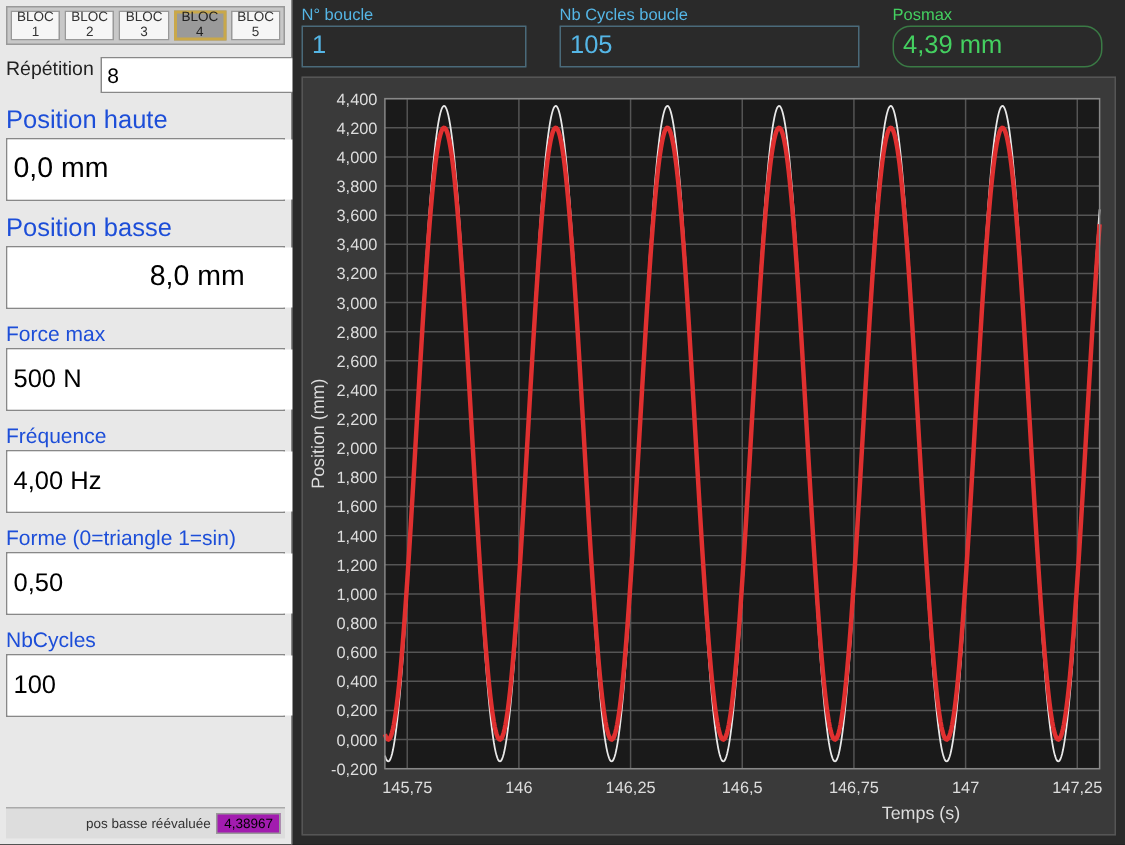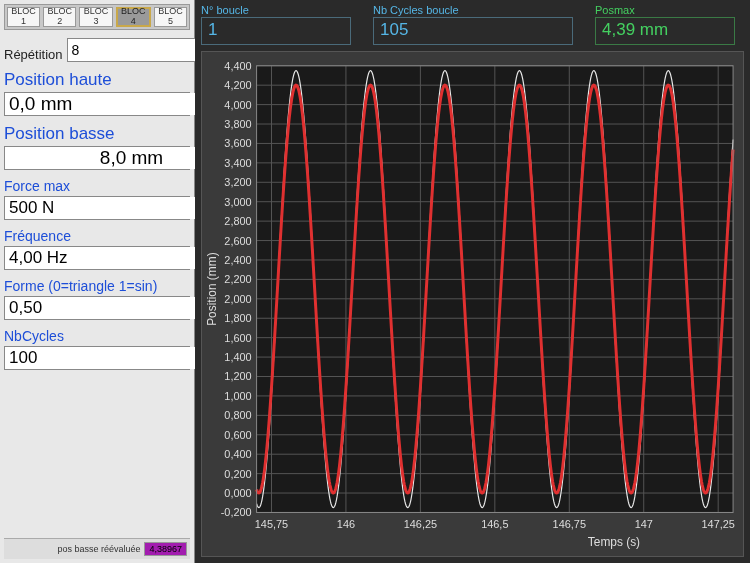--- a/index.html
+++ b/index.html
@@ -3,51 +3,51 @@
 <meta charset="utf-8">
 <style>
   * { box-sizing: border-box; margin: 0; padding: 0; font-family: "Segoe UI", Arial, sans-serif; }
   body { width: 750px; height: 563px; background: #2a2a2a; display: flex; overflow: hidden; }
 
   .sidebar { width: 195px; background: #e8e8e8; border-right: 1px solid #888; display: flex; flex-direction: column; padding: 4px; }
   .bloc-row { display: flex; gap: 3px; padding: 2px; background: #c8c8c8; border: 1px solid #999; }
   .bloc-btn { flex: 1; height: 20px; background: #f6f6f6; border: 1px solid #999; font-size: 9px; line-height: 1.1; color: #333; display: flex; flex-direction: column; align-items: center; justify-content: center; cursor: pointer; }
   .bloc-btn.sel { background: #9a9a9a; color: #222; border: 2px solid #c9a84a; }
   .bloc-btn span { display: block; }
-  .param-row { display: flex; align-items: flex-end; margin-top: 4px; }
+  .param-row { display: flex; align-items: flex-start; margin-top: 4px; }
   .param-row label { font-size: 13px; color: #222; margin-right: 4px; }
   .param-box { flex: 1; display: flex; align-items: stretch; border: 1px solid #888; background: #fff; height: 24px; }
   .param-box input { flex: 1; border: none; padding: 0 4px; font-size: 14px; background: #fff; }
   .spin { width: 20px; display: flex; flex-direction: column; background: #e0e0e0; border-left: 1px solid #888; }
   .spin div { flex: 1; display: flex; align-items: center; justify-content: center; font-size: 8px; cursor: pointer; }
   .spin div:first-child { border-bottom: 1px solid #888; }
 
   .group { margin-top: 8px; }
   .group-label { font-size: 14px; color: #1d4ed8; margin-bottom: 2px; }
   .group-label.big { font-size: 17px; }
-  .big-input { display: flex; align-items: stretch; border: 1px solid #888; height: 24px; }
+  .big-input { display: flex; align-items: stretch; border: 1px solid #888; height: 42px; }
   .big-input input { flex: 1; border: none; padding: 0 4px; font-size: 17px; }
   .big-spin { width: 24px; display: flex; flex-direction: column; background: #d0d0d0; border-left: 1px solid #888; }
   .big-spin div { flex: 1; display: flex; align-items: center; justify-content: center; font-size: 9px; cursor: pointer; }
   .big-spin div:first-child { border-bottom: 1px solid #888; }
 
   .footer-row { margin-top: 8px; display: flex; align-items: center; justify-content: flex-end; gap: 4px; padding: 3px; border-top: 1px solid #aaa; background: #ddd; }
   .footer-row label { font-size: 9px; color: #333; }
   .footer-row .val { background: #a21caf; border: 1px solid #999; font-size: 9px; padding: 1px 4px; min-width: 42px; }
 
   .main { flex: 1; display: flex; flex-direction: column; background: #2a2a2a; }
   .header { display: flex; padding: 4px 6px 2px 6px; gap: 22px; }
   .hdr-field { display: flex; flex-direction: column; }
   .hdr-field.small { width: 150px; }
   .hdr-field.med { width: 200px; }
   .hdr-field.end { flex: 1; }
   .hdr-label { font-size: 11px; color: #55b6e6; margin-bottom: 1px; }
   .hdr-label.green { color: #44d060; }
   .hdr-val { border: 1px solid #4a6a7a; background: #2a2a2a; color: #55b6e6; font-size: 17px; padding: 2px 6px; height: 28px; }
-  .hdr-val.green { color: #44d060; border-color: #3a7a45; }
+  .hdr-val.green { color: #44d060; border-color: #3a7a45; border-radius: 12px; }
 
   .chart-wrap { flex: 1; margin: 4px 6px 6px 6px; background: #3a3a3a; position: relative; border: 1px solid #555; }
   .chart-svg { width: 100%; height: 100%; display: block; }
   .axis-text { fill: #ddd; font-size: 11px; }
   .axis-label { fill: #ddd; font-size: 12px; }
   .grid-line { stroke: #555; stroke-width: 1; }
 </style>
 </head>
 <body>
 

